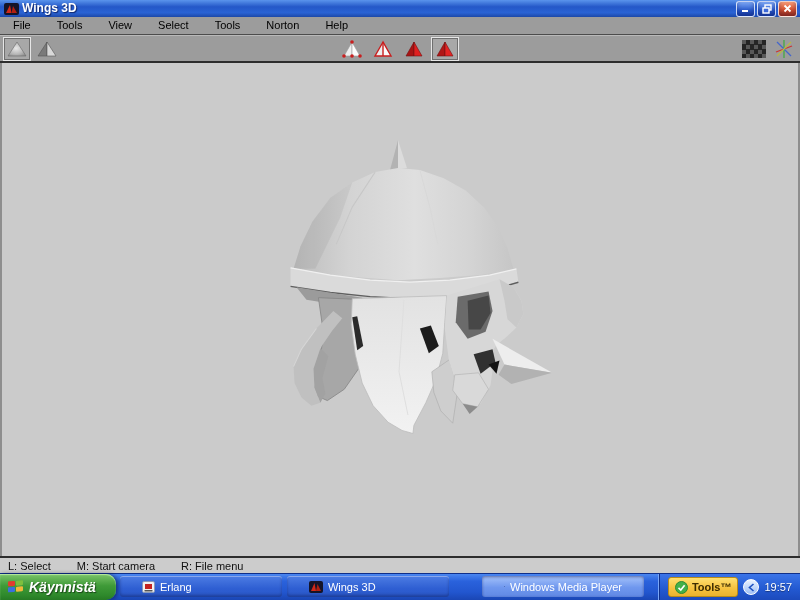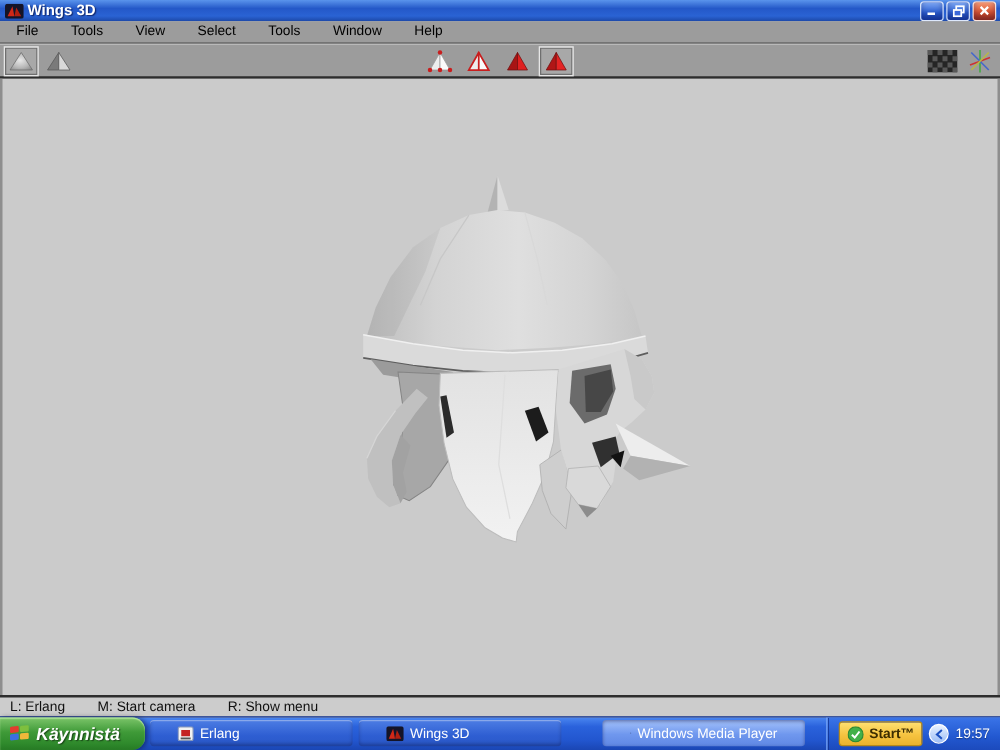--- a/index.html
+++ b/index.html
@@ -88,21 +88,21 @@
     </div>
   </div>
 
 
   <div class="menubar">
     <span class="menu-item">File</span>
     <span class="menu-item">Tools</span>
     <span class="menu-item">View</span>
     <span class="menu-item">Select</span>
     <span class="menu-item">Tools</span>
-    <span class="menu-item">Window</span>
+    <span class="menu-item">Norton</span>
     <span class="menu-item">Help</span>
   </div>
 
   <div class="toolbar">
     <div class="tg-left">
       <div class="tool-btn selected">
         <svg width="22" height="20" viewBox="0 0 22 20">
           <defs>
               <radialGradient id="pyrG" cx="45%" cy="45%" r="70%">
             <stop offset="0%" stop-color="#e8e8e8"></stop>
@@ -239,23 +239,23 @@
 
       <polygon points="493,268 553,301 505,293" fill="#ededed"></polygon>
       <polygon points="505,293 553,301 512,312 499,303" fill="#b2b2b2"></polygon>
 
       <path d="M455,303 L479,301 L489,317 L478,334 L463,331 L453,318 Z" fill="#d9d9d9" stroke="#b0b0b0" stroke-width="0.6"></path>
       <polygon points="463,331 478,334 470,341" fill="#8c8c8c"></polygon>
     </svg>
   </div>
 
   <div class="statusbar">
-    <span>L: Erlang</span>
+    <span>L: Select</span>
     <span>M: Start camera</span>
-    <span>R: Show menu</span>
+    <span>R: File menu</span>
   </div>
 
   <div class="taskbar">
     <div class="start-btn">
       <svg width="17" height="14" viewBox="0 0 17 14">
         <g transform="skewY(-5)">
           <rect x="1" y="1.5" width="7" height="5" rx="1" fill="#e23c2e"></rect>
           <rect x="9" y="1.5" width="7" height="5" rx="1" fill="#7ebf3e"></rect>
           <rect x="1" y="7.5" width="7" height="5" rx="1" fill="#3a6fe0"></rect>
           <rect x="9" y="7.5" width="7" height="5" rx="1" fill="#f0b83a"></rect>
@@ -289,21 +289,21 @@
       </svg>
       <span>Windows Media Player</span>
     </div>
 
     <div class="tray">
       <div class="norton">
         <svg width="13" height="13" viewBox="0 0 13 13">
           <circle cx="6.5" cy="6.5" r="6" fill="#43b049" stroke="#2e8a34"></circle>
           <path d="M3.5,6.8 L5.8,9 L9.6,4.2" fill="none" stroke="#fff" stroke-width="1.6"></path>
         </svg>
-        <span>Start™</span>
+        <span>Tools™</span>
       </div>
       <div class="hide-btn">
         <svg width="7" height="9" viewBox="0 0 7 9">
           <path d="M5.5,1 L1.5,4.5 L5.5,8" fill="none" stroke="#1c50c0" stroke-width="1.6"></path>
         </svg>
       </div>
       <span class="clock">19:57</span>
     </div>
   </div>
 </div>

